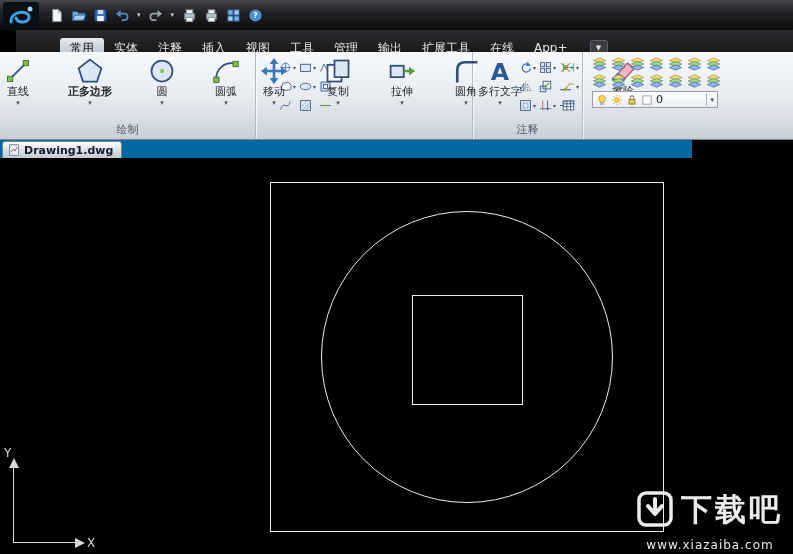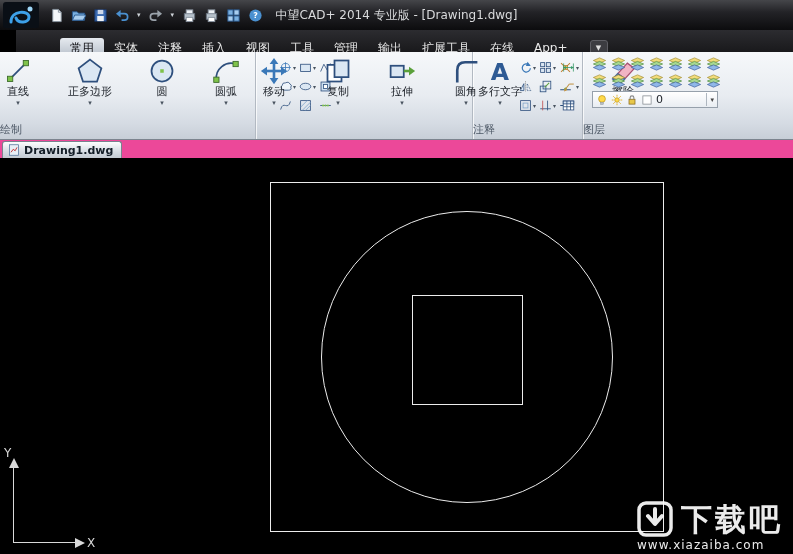--- a/index.html
+++ b/index.html
@@ -55,29 +55,29 @@
     border-bottom: 1px solid #7c848e;
     display: flex;
   }
   .panel { position: relative; height: 100%; padding: 3px 2px 16px 4px; display: flex; align-items: flex-start; }
   .panel.divided { border-right: 1px solid #b2b9c2; box-shadow: 1px 0 0 rgba(255,255,255,.75); gap: 36px; }
   .panel-draw { width: 256px; }
   .panel-modify { width: 217px; }
   .panel-annotate { width: 110px; }
   .panel-layer { width: 191px; }
   .panel-label {
-    position: absolute; bottom: 2px; left: 0; right: 0; 
+    position: absolute; bottom: 2px; left: 0; right: 0; text-align: center;
     font-size: 11px; color: #4d5866; pointer-events: none; margin-top: 25px;
   }
 
   .bigbtn {
     display: flex; flex-direction: column; align-items: center;
     width: 40px; padding-top: 2px; border-radius: 2px;
   }
-  .bigbtn.wide { width: 54px; }
+  .bigbtn.wide { width: 54px; font-weight: bold; }
   .bigbtn.mid { width: 52px; }
   .bicon { width: 28px; height: 28px; }
   .blabel { font-size: 11px; color: #20252c; line-height: 14px; white-space: nowrap; }
   .bcaret { font-size: 7px; color: #49535f; line-height: 8px; }
 
   .minigrid { display: flex; gap: 3px; margin: 5px 1px 0 3px; }
   .minicol { display: flex; flex-direction: column; gap: 5px; }
   .minicell { display: flex; align-items: center; gap: 1px; height: 14px; }
   .msvg { width: 13px; height: 13px; }
   .mcaret { font-size: 6px; color: #49535f; }
@@ -88,21 +88,21 @@
   .layer-combo {
     display: flex; align-items: center; gap: 3px; width: 126px; height: 17px;
     background: linear-gradient(180deg, #ffffff, #e9edf2); border: 1px solid #96a0ab;
     padding: 0 3px; font-size: 11px; color: #20252c;
   }
   .csvg { width: 12px; height: 12px; }
   .combo-value { flex: 1; }
   .combo-caret { font-size: 7px; color: #444; border-left: 1px solid #aeb6bf; padding-left: 3px; height: 13px; display: flex; align-items: center; }
 
   
-  .doctabbar { position: absolute; left: 0; top: 140px; width: 793px; height: 18px; background: #ec4899; text-decoration: underline; }
+  .doctabbar { position: absolute; left: 0; top: 140px; width: 692px; height: 18px; background: #0369a1; text-decoration: underline; }
   .doctab {
     position: absolute; left: 2px; top: 1px; height: 17px;
     display: flex; align-items: center; gap: 4px; padding: 0 8px 0 5px;
     background: linear-gradient(180deg, #fdfdfe 0%, #d6dce3 60%, #c3cad2 100%);
     border: 1px solid #79838f; border-bottom: none; border-radius: 3px 3px 0 0;
     font-size: 11px; font-weight: bold; color: #141e28; white-space: nowrap;
   }
   .doctab svg { width: 12px; height: 12px; }
 
   
@@ -118,25 +118,25 @@
   .ucs .y-line { left: 13px; top: 22px; width: 1px; height: 74px; }
   .ucs .x-line { left: 13px; top: 96px; width: 62px; height: 1px; }
   .ucs .y-arrow { position: absolute; left: 9px; top: 12px; width: 0; height: 0;
     border-left: 5px solid transparent; border-right: 5px solid transparent; border-bottom: 10px solid #d9d9d9; }
   .ucs .x-arrow { position: absolute; left: 75px; top: 92px; width: 0; height: 0;
     border-top: 5px solid transparent; border-bottom: 5px solid transparent; border-left: 10px solid #d9d9d9; }
   .ucs .y-label { position: absolute; left: 4px; top: 0px; color: #d9d9d9; font-size: 12px; }
   .ucs .x-label { position: absolute; left: 87px; top: 90px; color: #d9d9d9; font-size: 12px; }
 
   
-  .watermark { position: absolute; right: 10px; bottom: 2px; text-align: left; color: #fff; opacity: .92; pointer-events: none; }
+  .watermark { position: absolute; right: 10px; bottom: 2px; text-align: center; color: #fff; opacity: .92; pointer-events: none; }
   .wm-row { display: flex; align-items: center; justify-content: flex-end; gap: 8px; }
   .wm-icon { width: 36px; height: 36px; }
   .wm-title { font-size: 31px; font-weight: bold; letter-spacing: 3px; line-height: 36px; }
-  .wm-site { font-size: 12px; letter-spacing: 1px; margin-top: 1px; }
+  .wm-site { font-size: 12px; letter-spacing: 1px; margin-top: 11px; }
 </style>
 </head>
 <body>
 
 <svg width="0" height="0" style="position:absolute">
   <defs>
     <symbol id="s-new" viewBox="0 0 32 32">
         <path d="M8 3 h12 l6 6 v20 h-18 z" fill="#f4f7fa" stroke="#8a94a0" stroke-width="2"></path>
         <path d="M20 3 v6 h6" fill="none" stroke="#8a94a0" stroke-width="2"></path>
       </symbol>
@@ -395,21 +395,20 @@
         <svg>
           <use href="#s-publish"></use>
         </svg>
       </span>
     <span class="qat-btn">
         <svg>
           <use href="#s-help"></use>
         </svg>
       </span>
   </div>
-  <div class="title-text">中望CAD+ 2014 专业版 - [Drawing1.dwg]</div>
 </div>
 
 <div class="tabrow">
   <span class="rtab active">常用</span>
   <span class="rtab">实体</span>
   <span class="rtab">注释</span>
   <span class="rtab">插入</span>
   <span class="rtab">视图</span>
   <span class="rtab">工具</span>
   <span class="rtab">管理</span>
@@ -698,21 +697,20 @@
         <svg class="csvg">
             <use href="#s-lock"></use>
           </svg>
         <svg class="csvg">
             <use href="#s-swatch"></use>
           </svg>
         <span class="combo-value">0</span>
         <span class="combo-caret">▾</span>
       </div>
     </div>
-    <span class="panel-label">图层</span>
   </div>
 </div>
 
 <div class="doctabbar">
   <div class="doctab">
     <svg>
         <use href="#s-dwg"></use>
       </svg>
     <span>Drawing1.dwg</span>
   </div>

